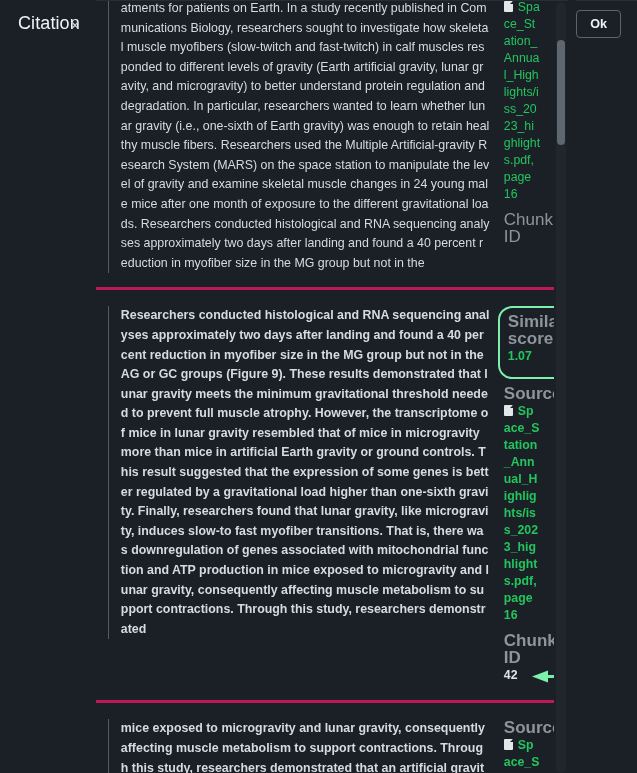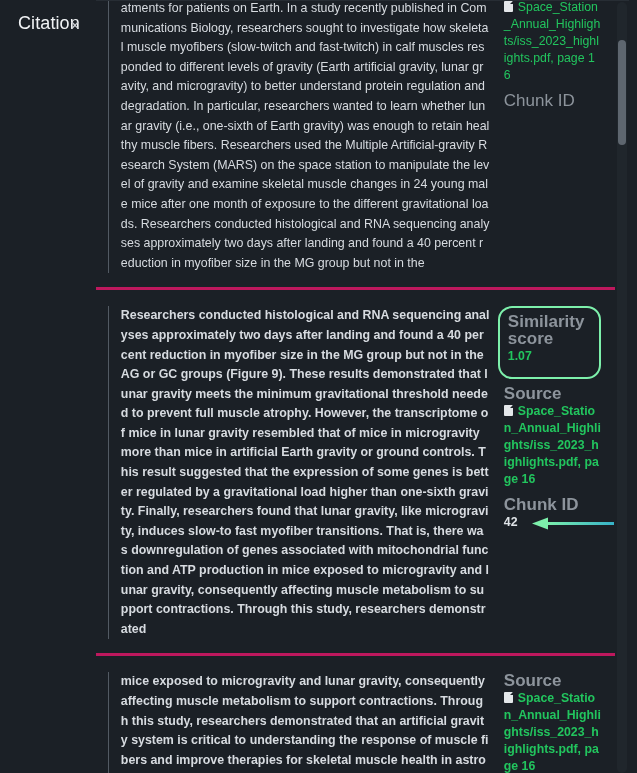--- a/index.html
+++ b/index.html
@@ -296,14 +296,17 @@
         </div>
 
       </div>
     </div>
 
     <div class="scrollbar-track">
       <div class="scrollbar-thumb"></div>
     </div>
   </div>
 
+  <div class="dialog-footer">
+    <button class="ok-btn">Ok</button>
+  </div>
 
 </div>
 
 </body></html>

